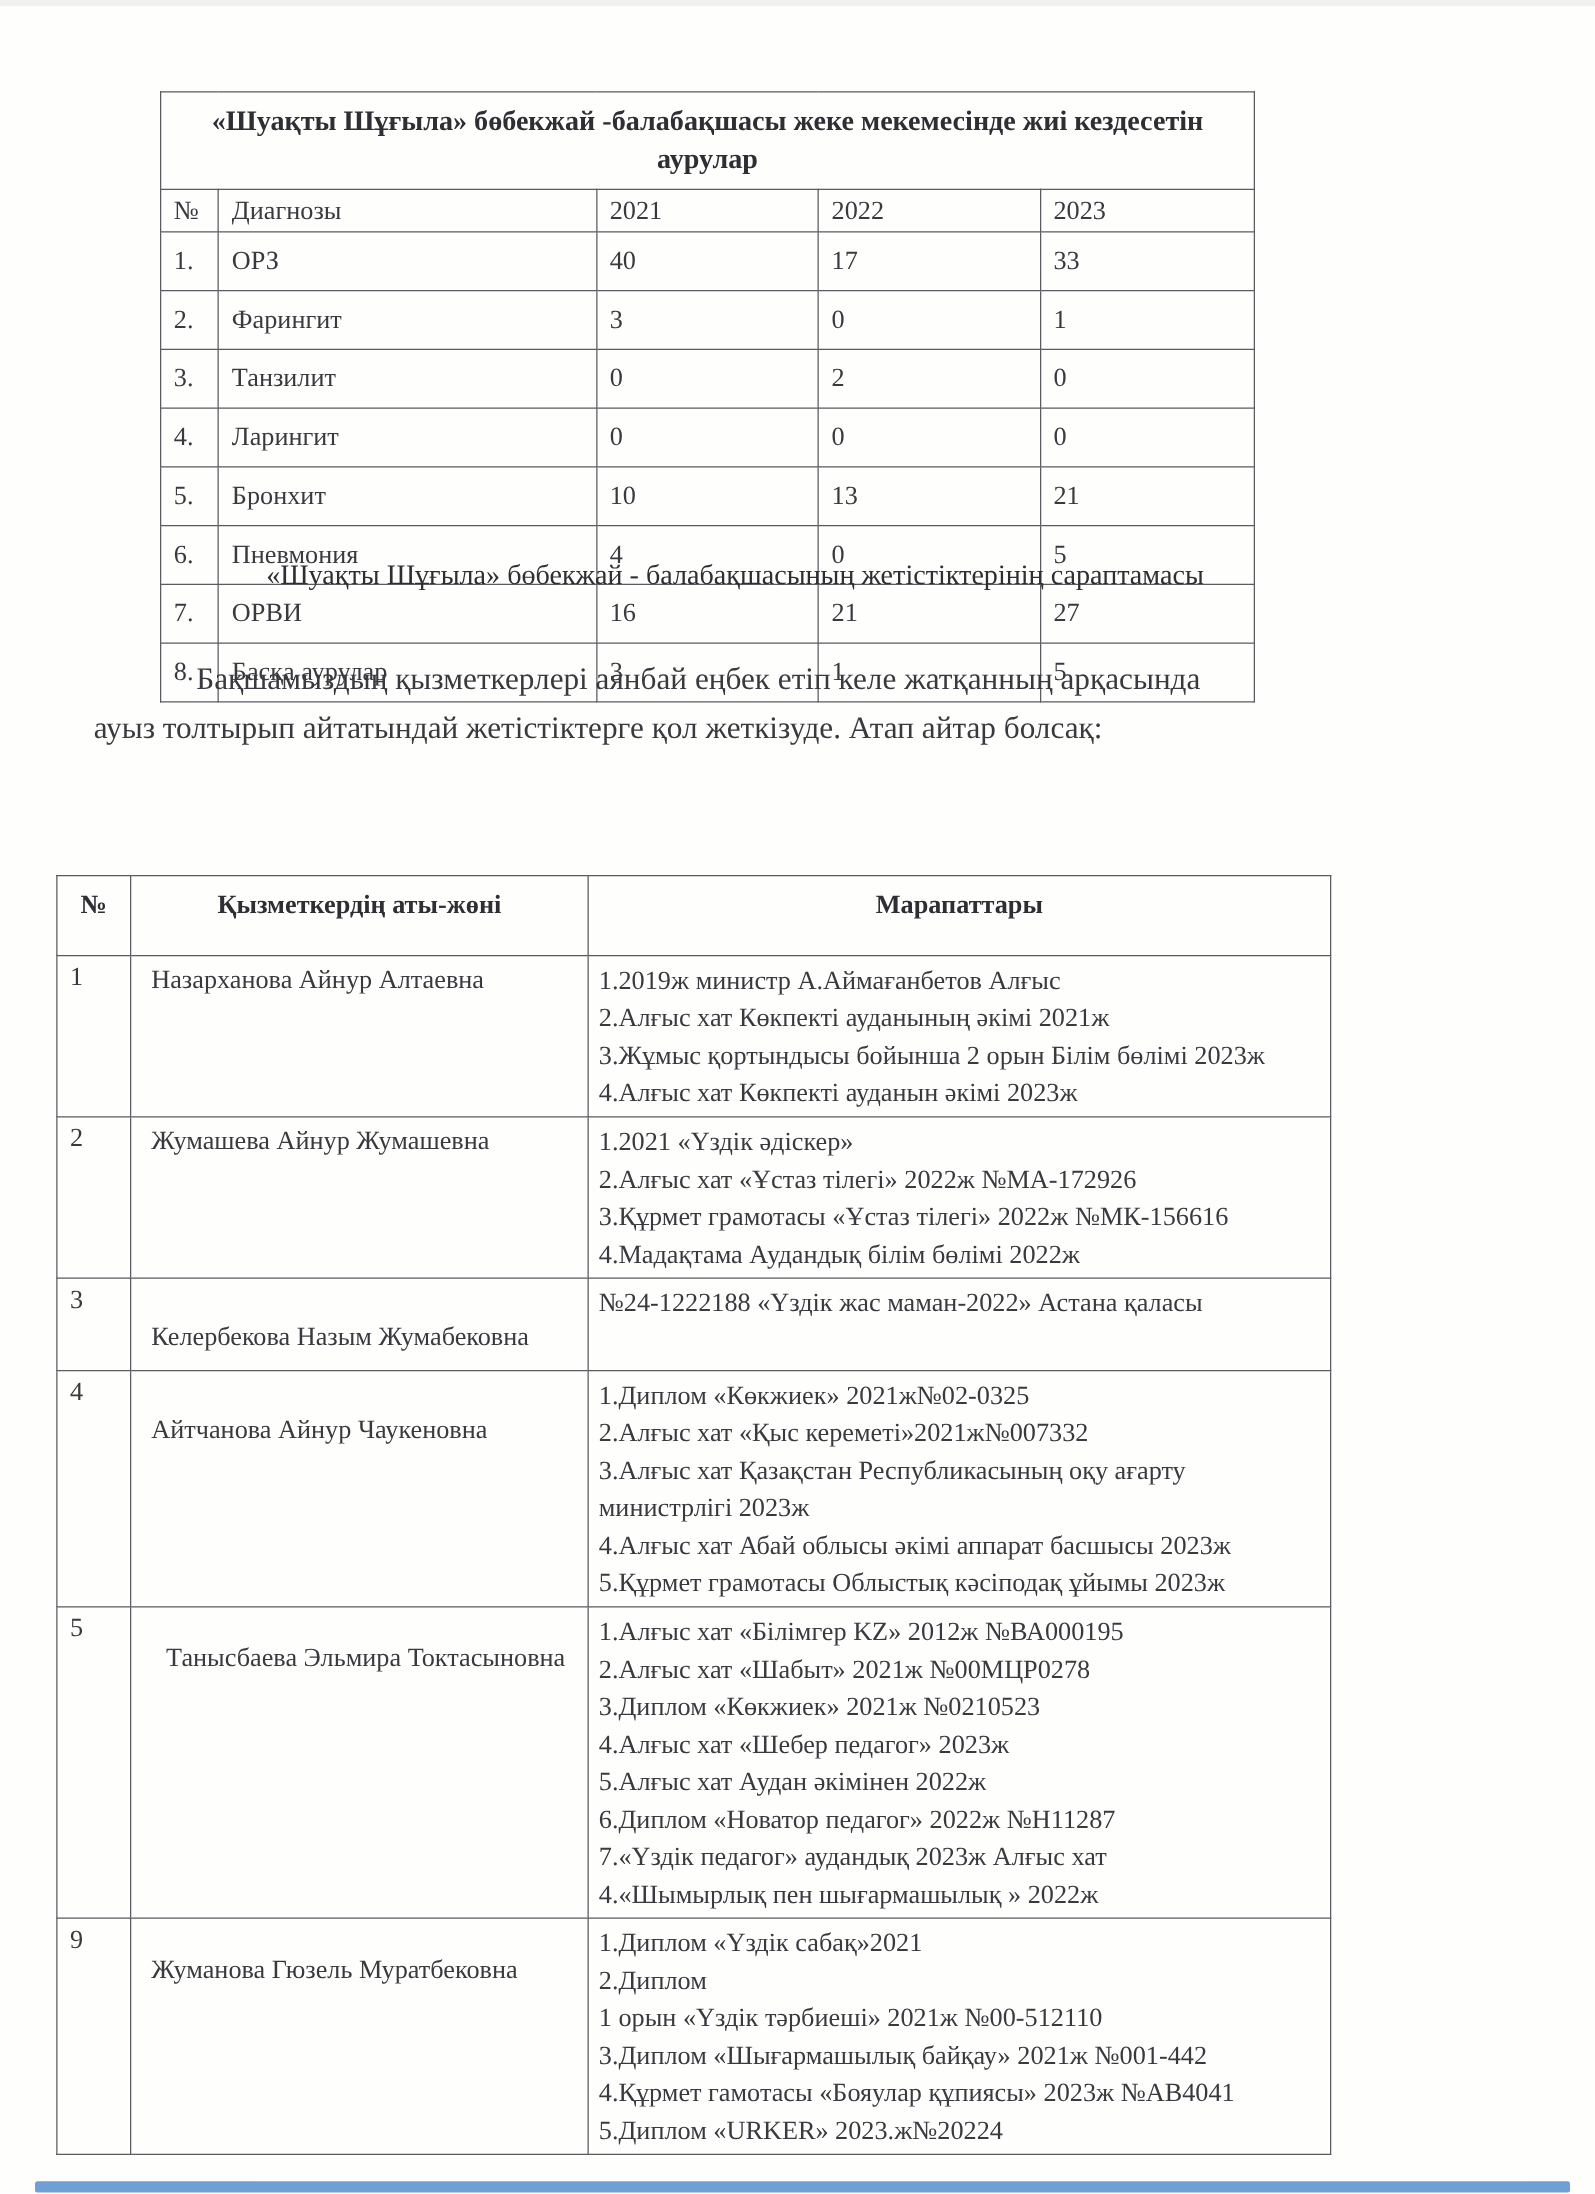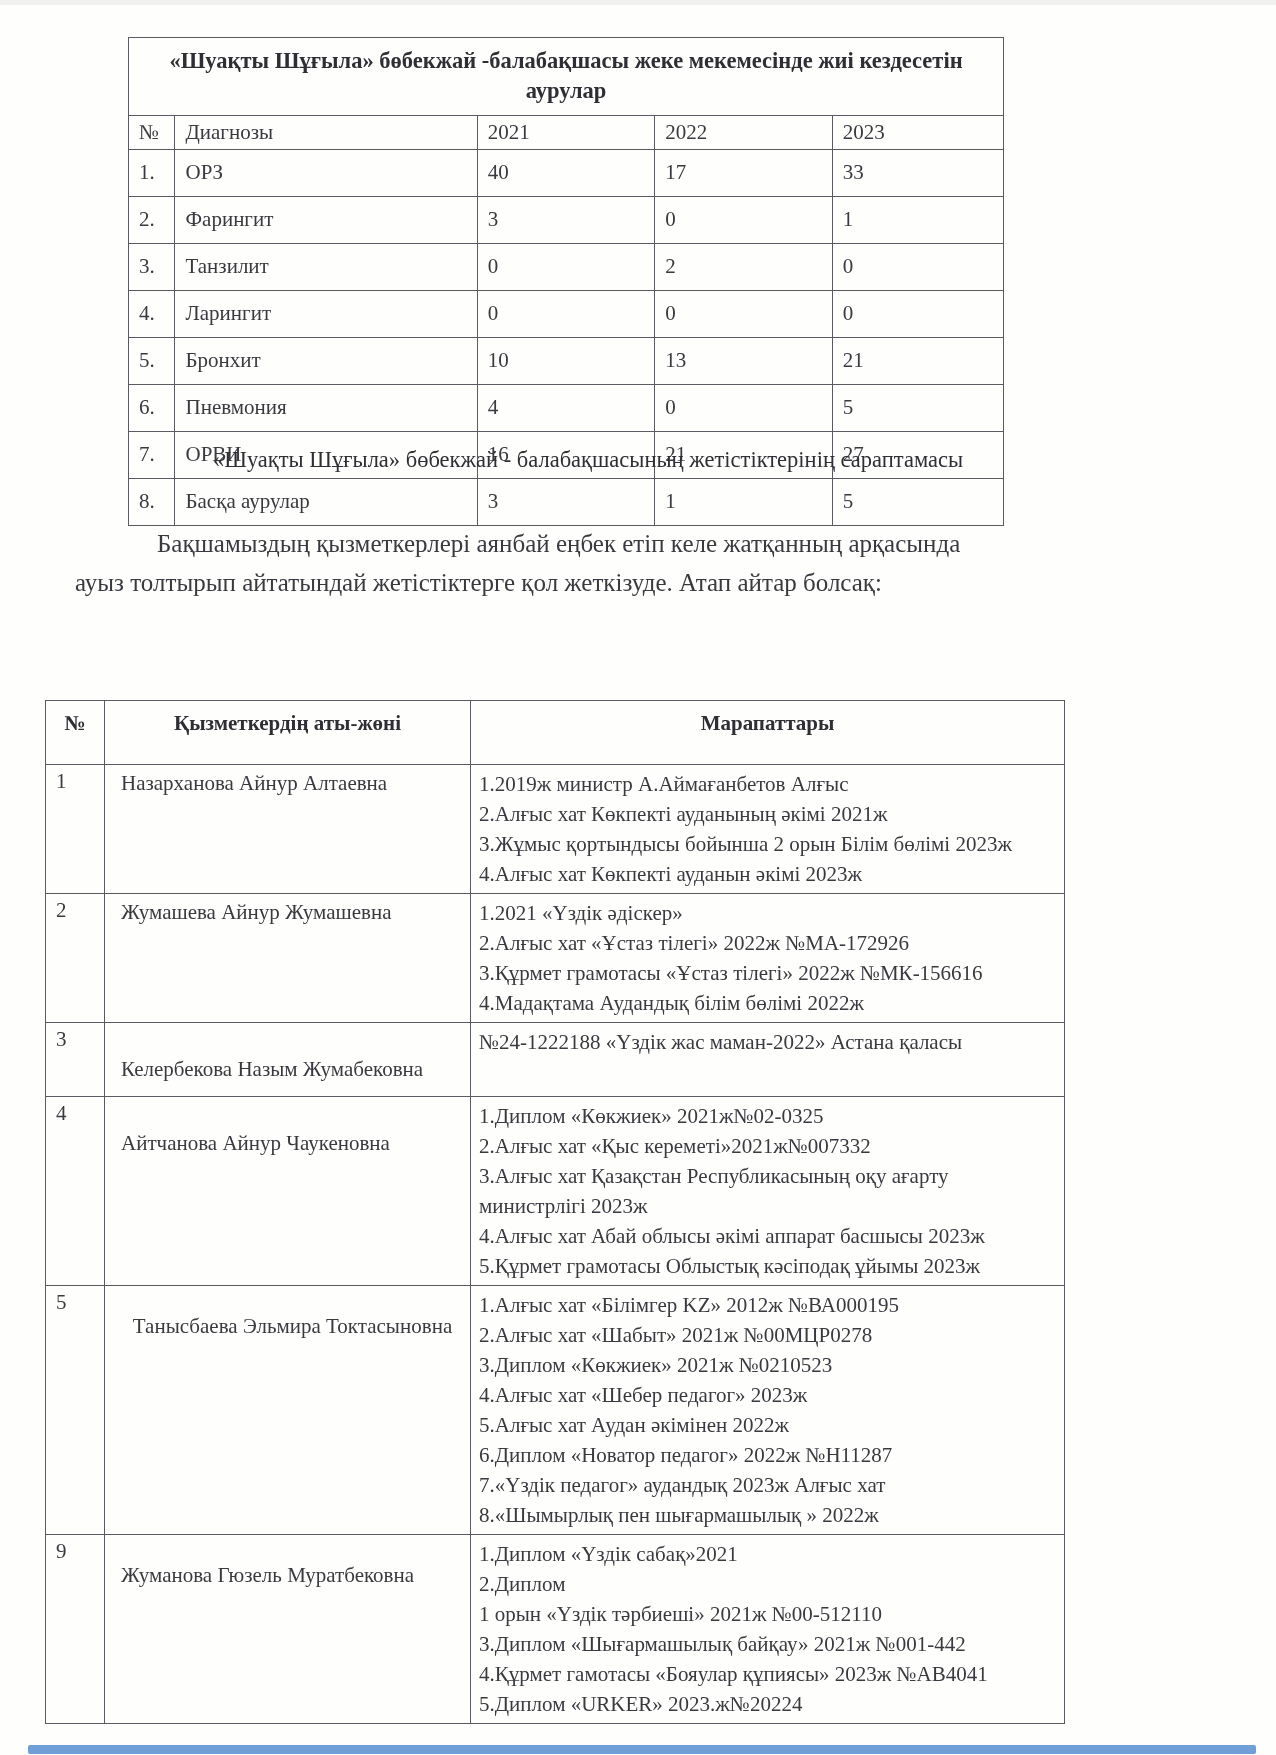--- a/index.html
+++ b/index.html
@@ -11,21 +11,21 @@
     color:#39393f;
     overflow:hidden;
   }
   .scan-top-edge{
     position:absolute;top:0;left:0;right:0;height:5px;
     background:#f1f1ef;
   }
   
   table{border-collapse:collapse;}
   .t1{
-    position:absolute;left:128px;top:37px;width:876px;
+    position:absolute;left:128px;top:73px;width:876px;
     font-size:21px;
   }
   .t1 td, .t1 th{border:1.4px solid #5a5a60;}
   .t1 .title-cell{
     font-weight:bold;font-size:22.5px;text-align:center;
     padding:8px 26px;line-height:1.35;color:#2e2e34;
   }
   .t1 th{font-weight:normal;text-align:left;padding:4px 10px;font-size:21px;}
   .t1 td{padding:4px 10px;height:38px;vertical-align:middle;}
   .t1 .c-num{width:44px;}
@@ -234,21 +234,21 @@
             <div class="name-inner">Танысбаева Эльмира Токтасыновна</div>
           </td>
           <td class="awards">
             <div>1.Алғыс хат «Білімгер KZ»  2012ж №ВА000195</div>
             <div>2.Алғыс хат «Шабыт» 2021ж №00МЦР0278</div>
             <div>3.Диплом «Көкжиек» 2021ж №0210523</div>
             <div>4.Алғыс хат  «Шебер педагог» 2023ж</div>
             <div>5.Алғыс хат Аудан әкімінен 2022ж</div>
             <div>6.Диплом «Новатор педагог» 2022ж №Н11287</div>
             <div>7.«Үздік педагог» аудандық 2023ж Алғыс хат</div>
-            <div>8.«Шымырлық пен шығармашылық » 2022ж</div>
+            <div>4.«Шымырлық пен шығармашылық » 2022ж</div>
           </td>
         </tr>
         <tr class="r9">
           <td class="num">9</td>
           <td class="name">
             <div class="name-inner">Жуманова Гюзель  Муратбековна</div>
           </td>
           <td class="awards">
             <div>1.Диплом «Үздік сабақ»2021</div>
             <div>2.Диплом</div>

